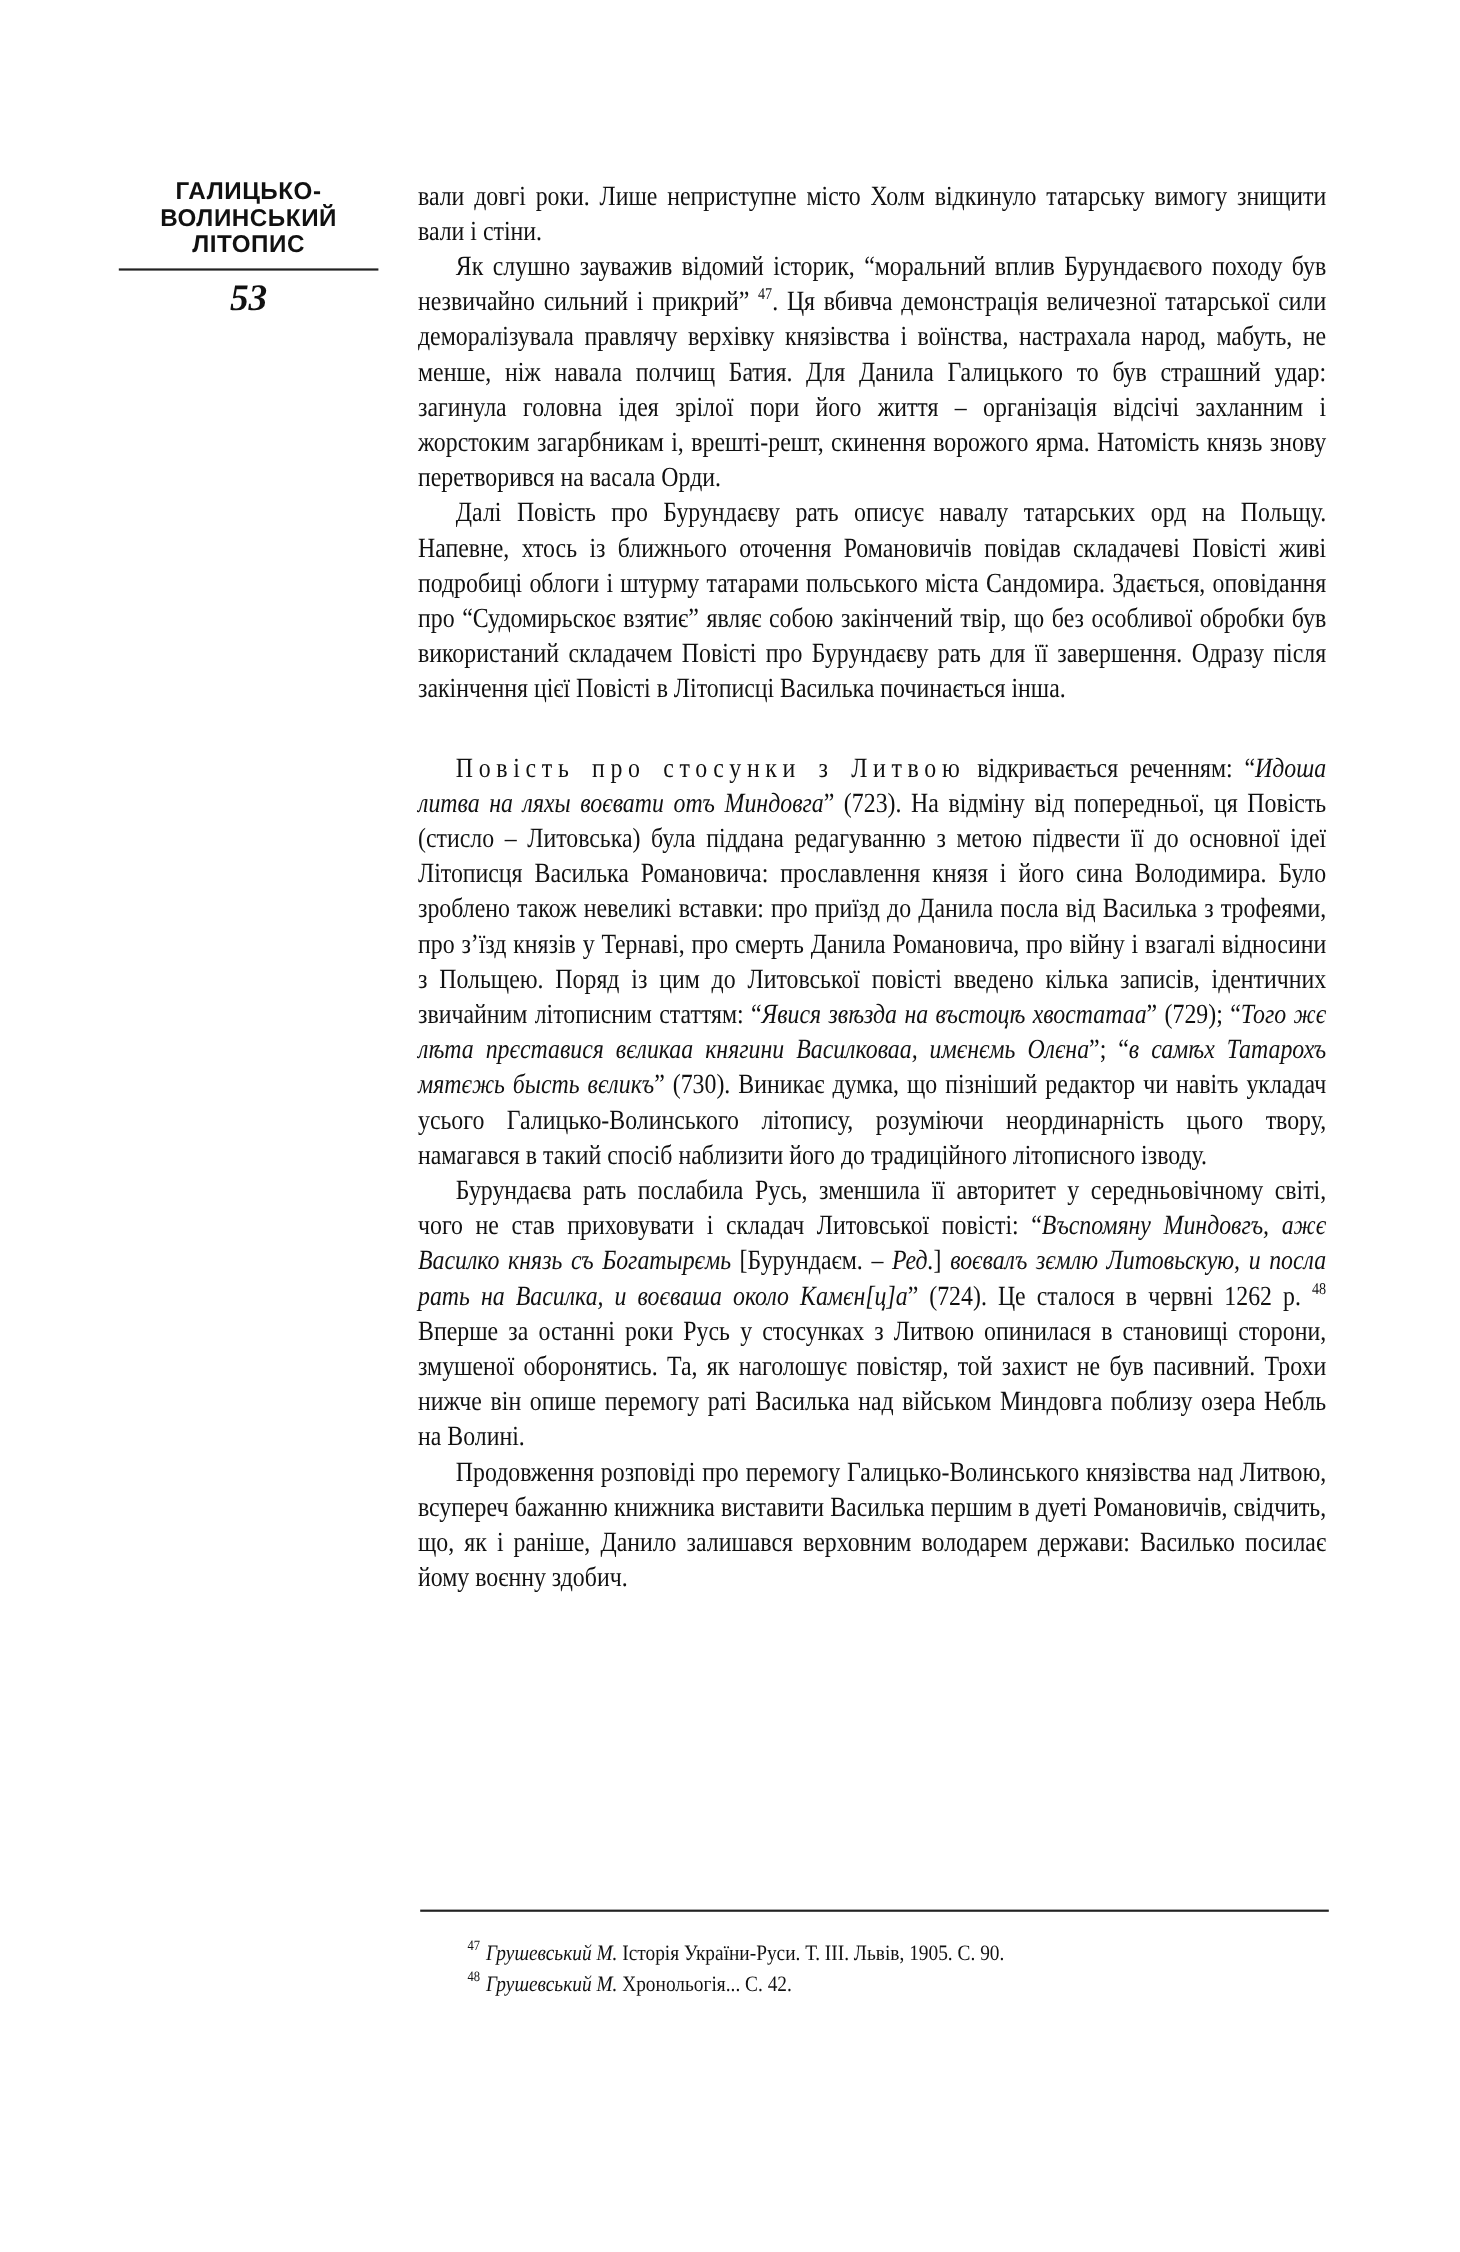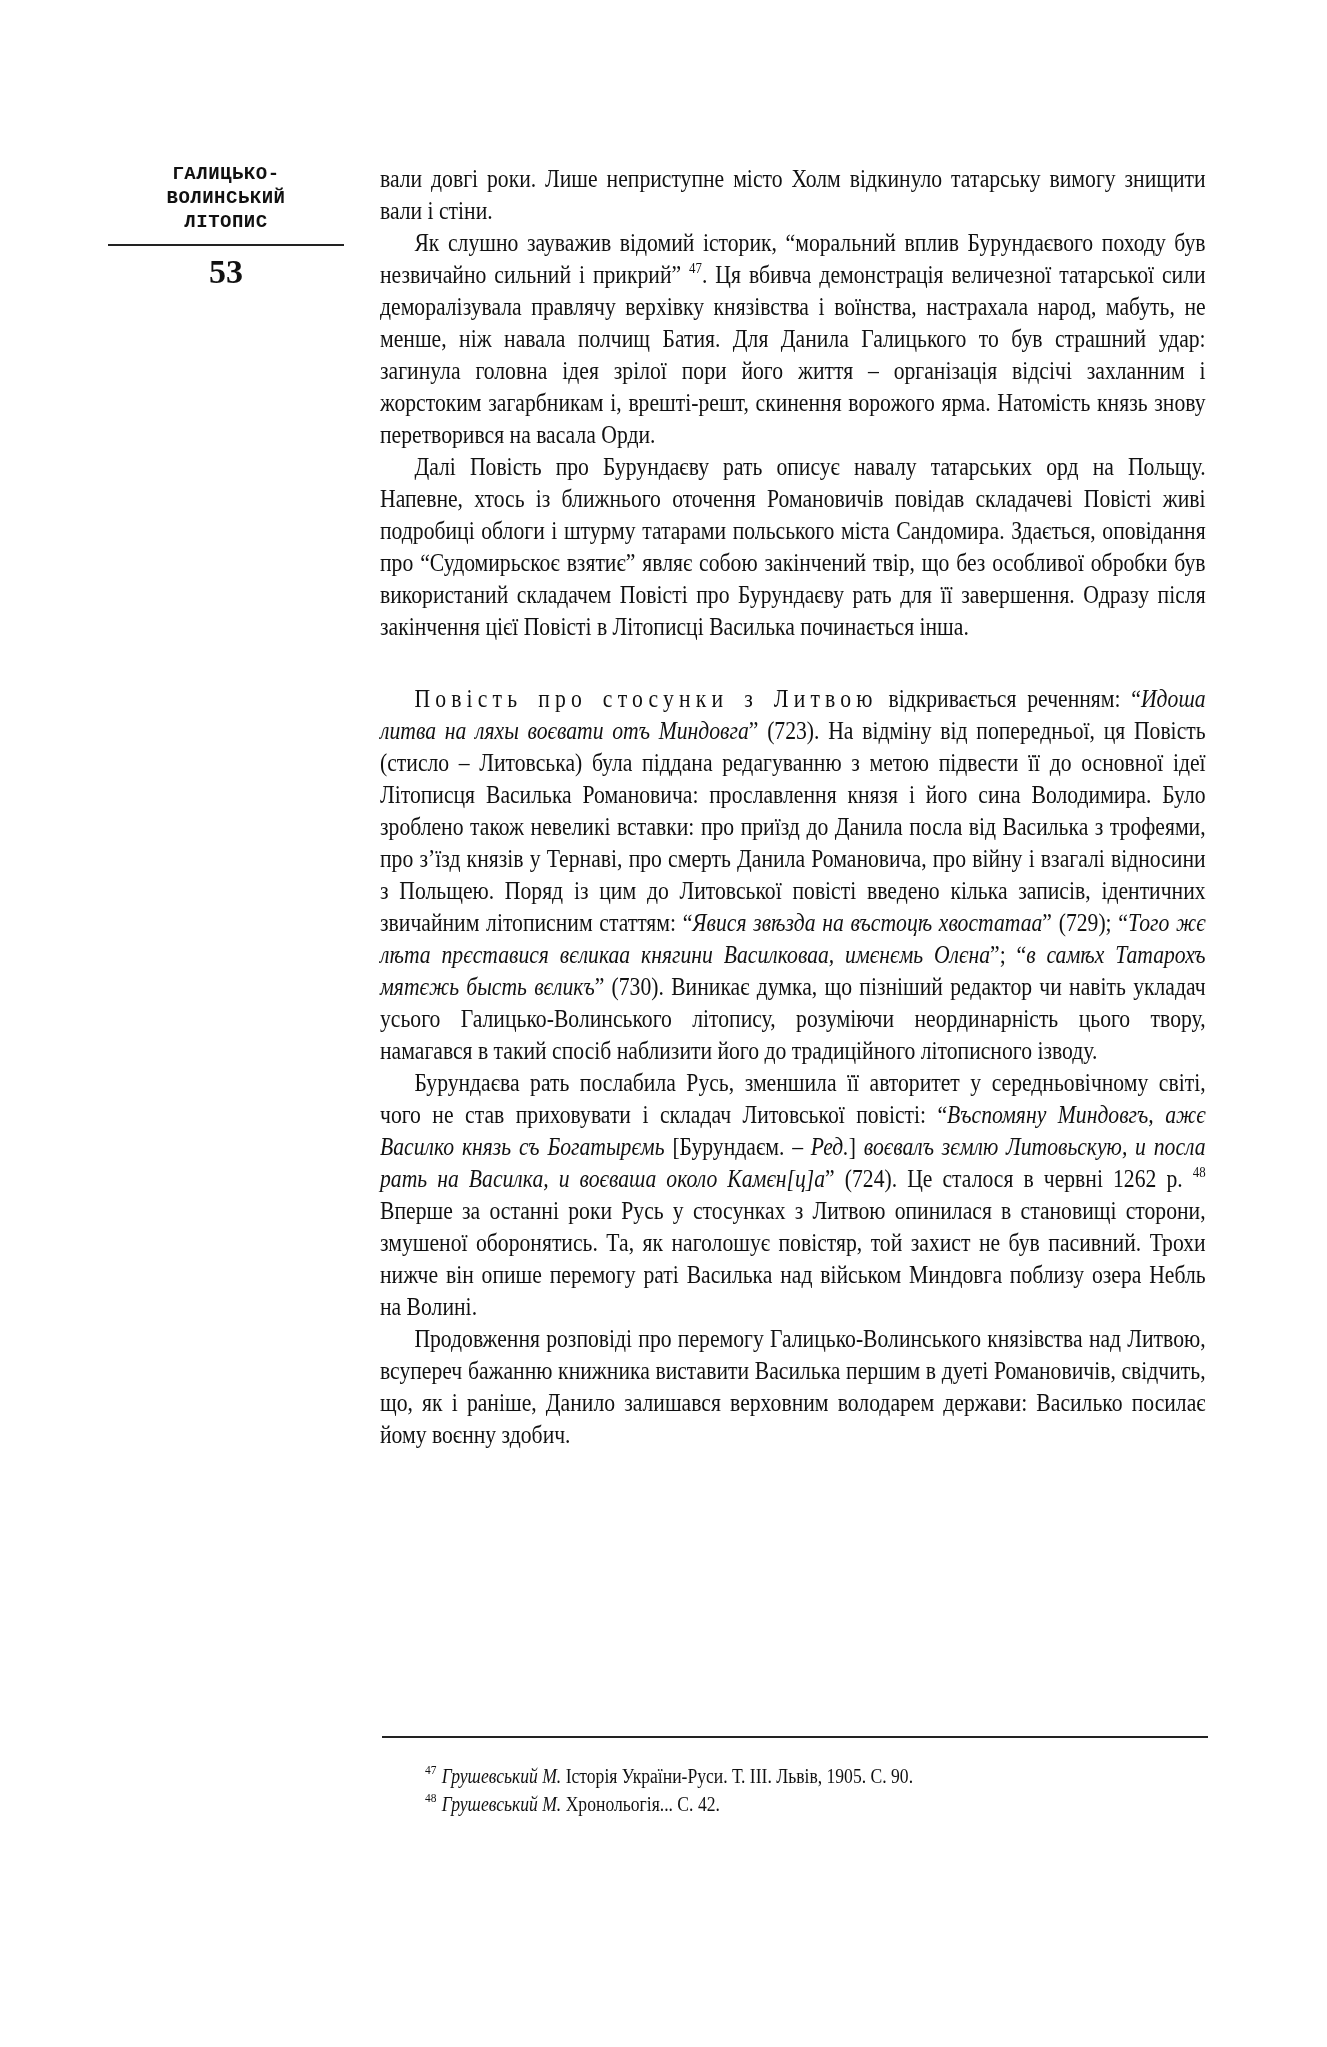--- a/index.html
+++ b/index.html
@@ -1,20 +1,20 @@
 <!DOCTYPE html>
 <html><head>
 <meta charset="utf-8">
 <style>
   html, body { margin: 0; padding: 0; background: #ffffff; }
   body { width: 1327px; height: 2047px; position: relative; overflow: hidden; color: #111; }
   .sidebar { position: absolute; left: 108px; top: 162px; width: 236px; text-align: center; font-family: "Liberation Sans", sans-serif; }
-  .running-head { font-weight: bold; font-size: 19px; line-height: 24px; text-transform: uppercase; letter-spacing: 0.5px; font-family: Liberation Mono, monospace; }
+  .running-head { font-weight: bold; font-size: 22px; line-height: 24px; text-transform: uppercase; letter-spacing: 0.5px; }
   .sidebar-rule { border: 0; border-top: 2px solid #222; margin: 10px 0 6px 0; }
-  .page-number { font-family: "Liberation Serif", serif; font-weight: bold; font-size: 34px; line-height: 40px; }
+  .page-number { font-family: "Liberation Serif", serif; font-style: italic; font-weight: bold; font-size: 34px; line-height: 40px; }
   .main { position: absolute; left: 380px; top: 163px; width: 826px; font-family: "Liberation Serif", serif; font-size: 25.2px; line-height: 32px; transform: scaleX(0.86); transform-origin: left top; }
   .main-inner { width: 960px; }
   .main p { margin: 0; text-align: justify; text-align-last: left; }
   .main p.indent { text-indent: 40px; }
   .main p.section-start { margin-top: 40px; }
   .spaced { letter-spacing: 6px; }
   i { font-style: italic; }
   sup { font-size: 15px; line-height: 0; vertical-align: 10px; }
   .footnote-rule { position: absolute; left: 382px; top: 1736px; width: 826px; border: 0; border-top: 2px solid #222; margin: 0; }
   .footnotes { position: absolute; left: 425px; top: 1762px; font-family: "Liberation Serif", serif; font-size: 20px; line-height: 28px; transform: scaleX(0.88); transform-origin: left top; }

